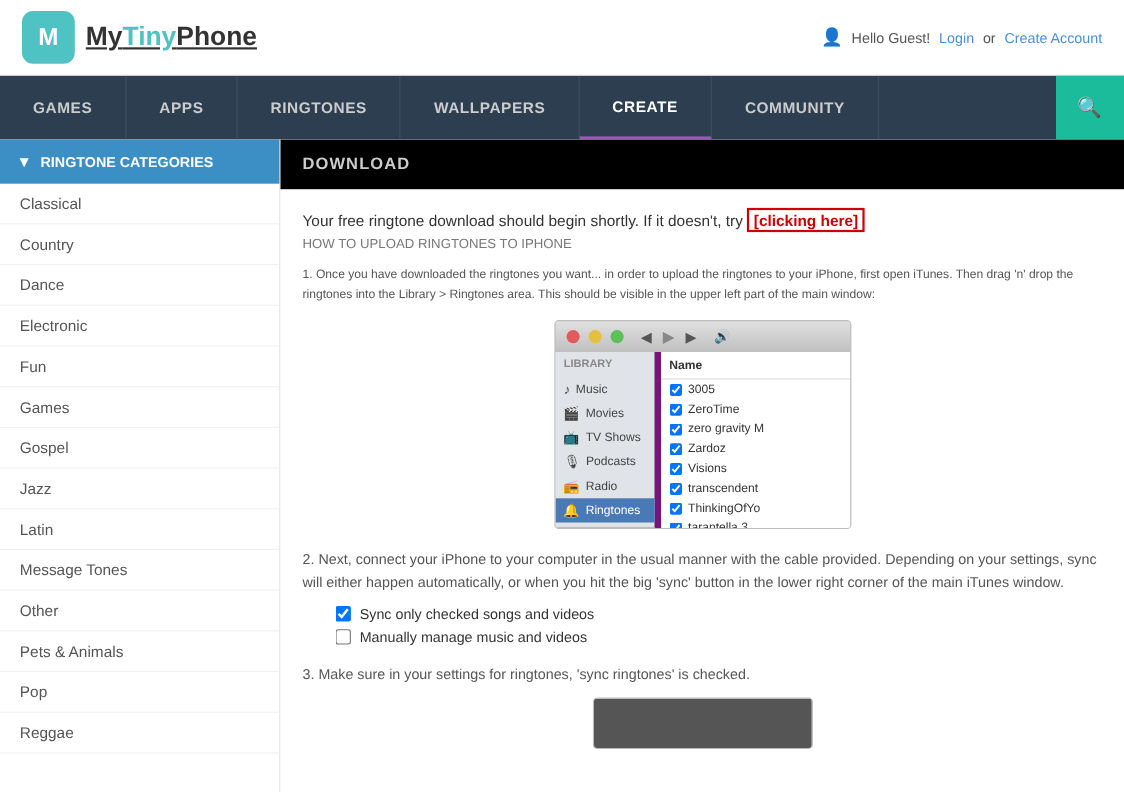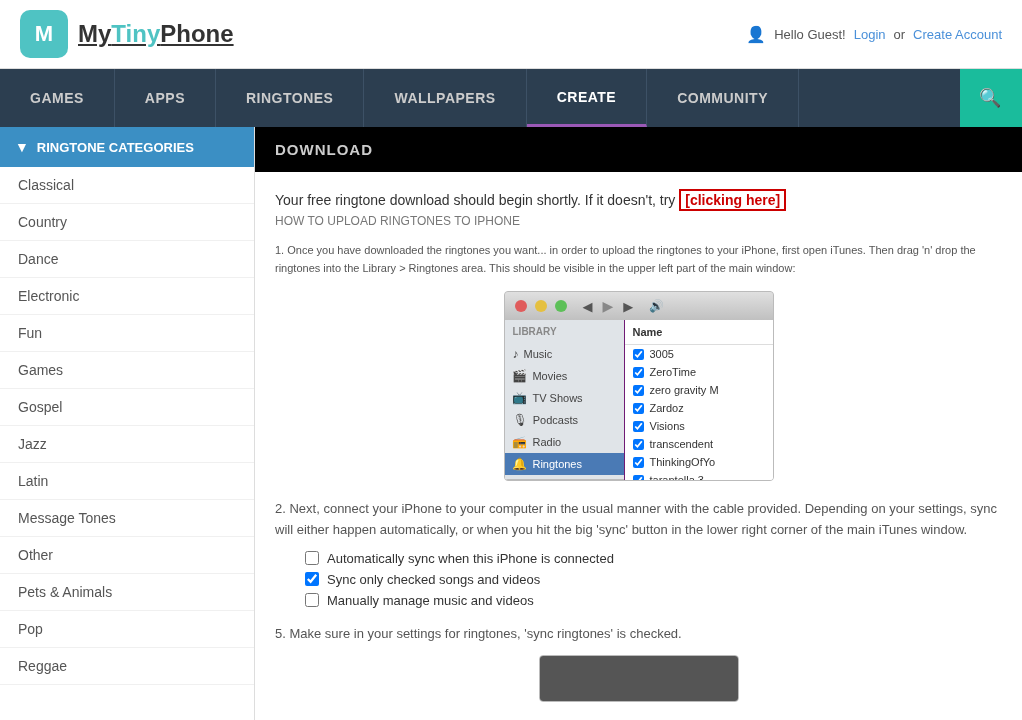--- a/index.html
+++ b/index.html
@@ -188,23 +188,23 @@
     }
     .dot-red { background: #e05c5c; }
     .dot-yellow { background: #e5c040; }
     .dot-green { background: #5dc058; }
     .itunes-body {
       display: flex;
       height: 160px;
       background: #f5f5f5;
     }
     .itunes-sidebar {
-      width: 120px;
+      width: 96px;
       background: #e0e4e8;
-      border-right: 1px solid #701a75;
+      border-right: 6px solid #701a75;
       font-size: 11px;
     }
     .itunes-lib-header {
       padding: 6px 8px;
       font-size: 10px;
       font-weight: bold;
       color: #888;
       text-transform: uppercase;
     }
     .itunes-lib-item {
@@ -424,34 +424,30 @@
             <div class="itunes-main-item"><input type="checkbox" checked="" style=""> tarantella 3</div>
 
           </div>
         </div>
       </div>
 
       <p class="step2-text">2. Next, connect your iPhone to your computer in the usual manner with the cable provided. Depending on your settings, sync will either happen automatically, or when you hit the big 'sync' button in the lower right corner of the main iTunes window.</p>
 
       <div class="checkbox-group">
         <div class="checkbox-row">
-          <input type="checkbox" style="">
-          <label>Automatically sync when this iPhone is connected</label>
-        </div>
-        <div class="checkbox-row">
           <input type="checkbox" checked="" style="">
           <label>Sync only checked songs and videos</label>
         </div>
         <div class="checkbox-row">
           <input type="checkbox" style="">
           <label>Manually manage music and videos</label>
         </div>
       </div>
 
-      <p class="step3-text">5. Make sure in your settings for ringtones, 'sync ringtones' is checked.</p>
+      <p class="step3-text">3. Make sure in your settings for ringtones, 'sync ringtones' is checked.</p>
 
       <div class="iphone-screenshot">
         <div class="iphone-apple">
           <span style="color:white;font-size:28px;"></span>
         </div>
 
       </div>
 
     </div>
   </div>

